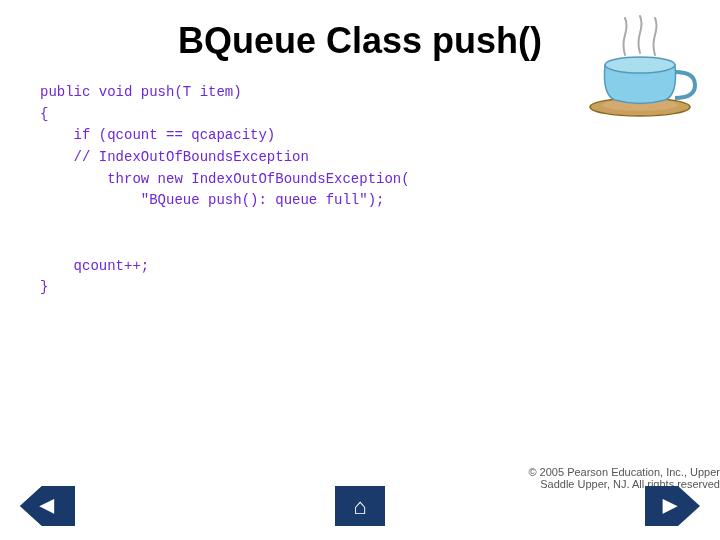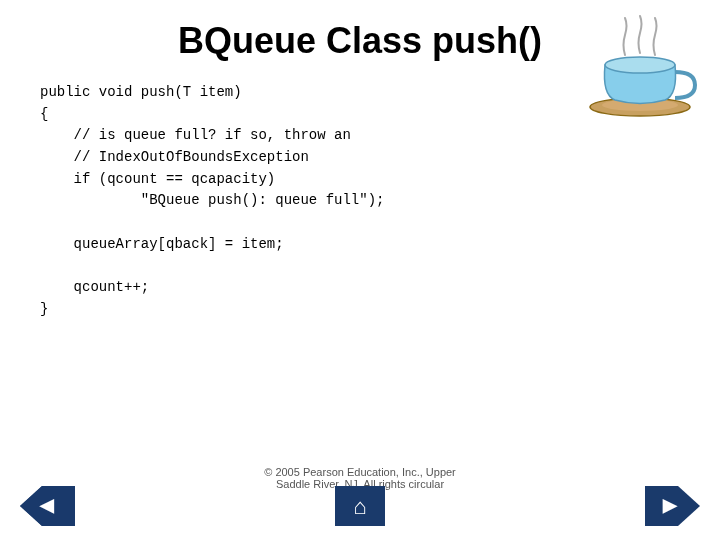--- a/index.html
+++ b/index.html
@@ -26,31 +26,31 @@
       font-size: 36px;
       font-weight: bold;
       color: #000000;
       margin-bottom: 20px;
       font-family: Arial, sans-serif;
     }
 
     .code-block {
       font-family: 'Courier New', Courier, monospace;
       font-size: 14px;
-      color: #000000;
+      color: #6d28d9;
       line-height: 1.55;
       margin-left: 10px;
     }
 
     .footer {
       position: absolute;
       bottom: 50px;
       left: 0;
       right: 0;
-      text-align: center;
+      text-align: right;
       font-size: 11px;
       color: #555555;
     }
 
     
     .nav-bar {
       position: absolute;
       bottom: 10px;
       left: 0;
       right: 0;
@@ -92,34 +92,33 @@
 
       <path d="M45,45 Q42,35 45,25 Q48,15 45,8" fill="none" stroke="#aaaaaa" stroke-width="2" stroke-linecap="round"></path>
       <path d="M60,43 Q57,33 60,23 Q63,13 60,6" fill="none" stroke="#aaaaaa" stroke-width="2" stroke-linecap="round"></path>
       <path d="M75,45 Q72,35 75,25 Q78,15 75,8" fill="none" stroke="#aaaaaa" stroke-width="2" stroke-linecap="round"></path>
     </svg>
   </div>
 
   <div class="code-block">
     <div>public void push(T item)</div>
     <div>{</div>
-    <div>&nbsp;&nbsp;&nbsp;&nbsp;// is queue full? if so, throw an</div>
+    <div>&nbsp;&nbsp;&nbsp;&nbsp;if (qcount == qcapacity)</div>
     <div>&nbsp;&nbsp;&nbsp;&nbsp;// IndexOutOfBoundsException</div>
-    <div>&nbsp;&nbsp;&nbsp;&nbsp;if (qcount == qcapacity)</div>
+    <div>&nbsp;&nbsp;&nbsp;&nbsp;&nbsp;&nbsp;&nbsp;&nbsp;throw new IndexOutOfBoundsException(</div>
     <div>&nbsp;&nbsp;&nbsp;&nbsp;&nbsp;&nbsp;&nbsp;&nbsp;&nbsp;&nbsp;&nbsp;&nbsp;"BQueue push(): queue full");</div>
     <br>
-    <div>&nbsp;&nbsp;&nbsp;&nbsp;queueArray[qback] = item;</div>
     <br>
     <div>&nbsp;&nbsp;&nbsp;&nbsp;qcount++;</div>
     <div>}</div>
   </div>
 
   <div class="footer">
     <div>© 2005 Pearson Education, Inc., Upper</div>
-    <div>Saddle River, NJ.  All rights circular</div>
+    <div>Saddle Upper, NJ.  All rights reserved</div>
   </div>
 
   <div class="nav-bar">
 
     <div style="cursor:pointer;">
       <svg width="55" height="40" viewBox="0 0 55 40">
         <polygon points="22,0 55,0 55,40 22,40 0,20" fill="#1a3a6b"></polygon>
         <polygon points="22,0 55,0 55,40 22,40 0,20" fill="#1a3a6b" opacity="0.9"></polygon>
         <text x="27" y="25" fill="white" font-size="18" font-weight="bold" text-anchor="middle">◀</text>
       </svg>

